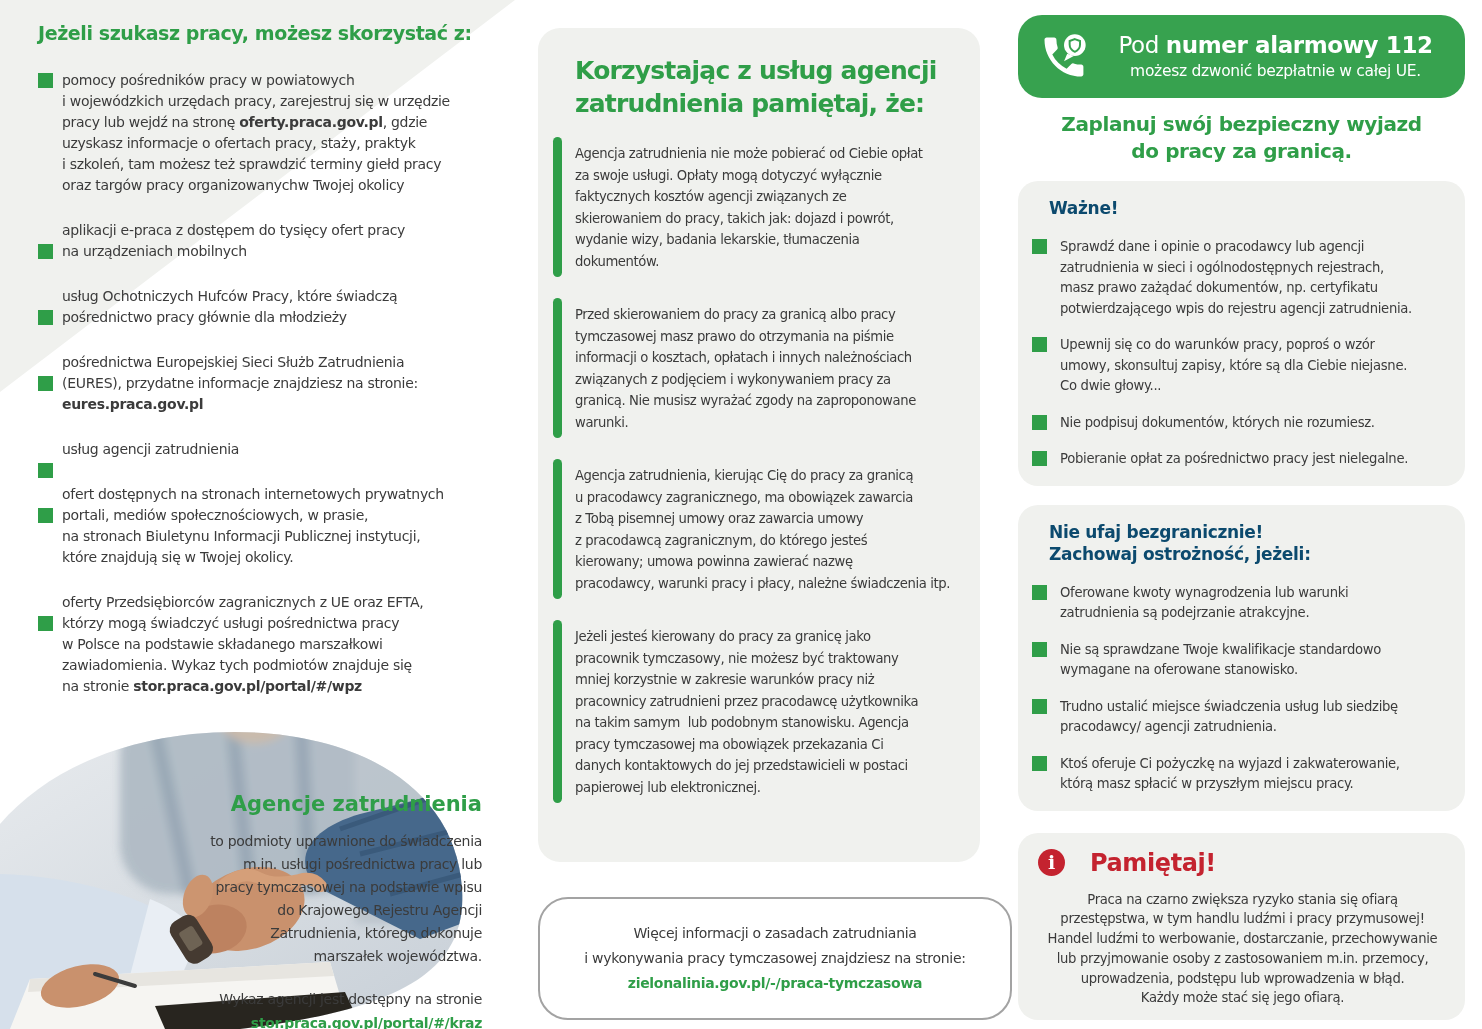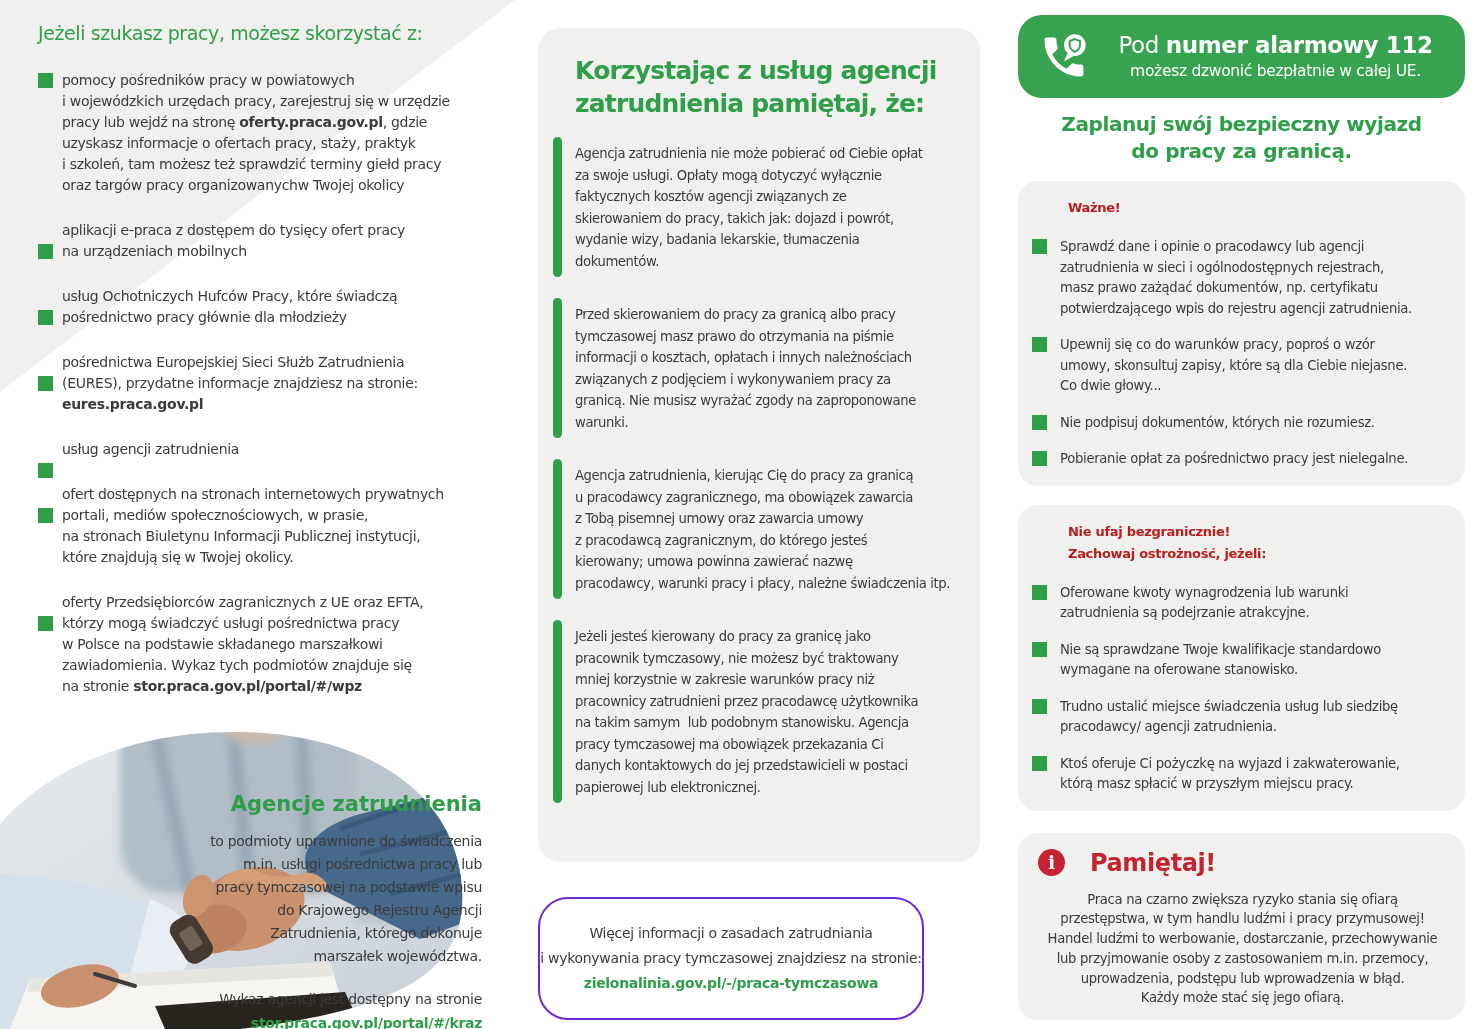--- a/index.html
+++ b/index.html
@@ -5,21 +5,21 @@
   html,body{margin:0;padding:0;background:#ffffff;}
   .page{position:relative;width:1482px;height:1029px;background:#ffffff;overflow:hidden;
         font-family:"DejaVu Sans","Liberation Sans",sans-serif;color:#3b3b3b;}
 
   
   .wedge{position:absolute;top:0;left:0;width:515px;height:392px;background:#f0f1ee;
          clip-path:polygon(0 0,100% 0,0 100%);}
 
   
   .left-col{position:absolute;left:38px;top:20px;width:468px;}
-  .left-col h1{margin:0 0 24px 0;font-size:19px;line-height:26px;font-weight:normal;
+  .left-col h1{margin:0 0 24px 0;font-size:19px;line-height:26px;font-weight:bold;
                color:#2f9e48;letter-spacing:-0.4px;white-space:pre;}
   .bullet-item{position:relative;padding-left:24px;font-size:14px;line-height:21px;
                letter-spacing:-0.3px;white-space:pre;margin-bottom:24px;}
   .bullet-item .sq{position:absolute;left:0;top:3px;width:15px;height:15px;background:#2f9e48;}
   .bullet-item.sq-line2 .sq{top:24px;}
   .bullet-item strong{font-weight:bold;}
 
   
   .photo{position:absolute;left:0;bottom:0;width:500px;height:305px;display:block;}
 
@@ -35,22 +35,22 @@
   .mid-card{position:absolute;left:538px;top:28px;width:442px;height:834px;background:#f0f1ee;
             border-radius:22px;box-sizing:border-box;padding:26px 0 0 15px;overflow:hidden;}
   .mid-card h2{margin:0 0 0 22px;font-size:25px;line-height:33px;font-weight:bold;color:#2f9e48;
                letter-spacing:-0.8px;white-space:pre;}
   .mid-par{position:relative;margin:32px 12px 0 22px;font-size:13.2px;line-height:21.5px;
            letter-spacing:-0.4px;white-space:pre;}
   .mid-par.first{margin-top:23px;}
   .mid-par .bar{position:absolute;left:-22px;top:-6px;bottom:-5px;width:9px;background:#2f9e48;
                 border-radius:6px;}
 
-  .info-box{position:absolute;left:538px;top:897px;width:386px;height:123px;box-sizing:border-box;
-            background:#ffffff;border:2px solid #6d28d9;border-radius:30px;
+  .info-box{position:absolute;left:538px;top:897px;width:474px;height:123px;box-sizing:border-box;
+            background:#ffffff;border:2px solid #a3a3a3;border-radius:30px;
             display:flex;flex-direction:column;justify-content:center;align-items:center;
             text-align:center;font-size:14px;line-height:25px;letter-spacing:-0.3px;}
   .info-box .txt{white-space:pre;}
   .info-box .link{font-weight:bold;color:#2f9e48;text-decoration:none;letter-spacing:-0.3px;}
 
   
   .right-col{position:absolute;left:1018px;top:15px;width:447px;}
   .banner{height:83px;background:#37a24f;border-radius:24px;color:#ffffff;
           display:flex;align-items:center;box-sizing:border-box;padding:0 16px 0 20px;}
   .banner .ph{width:52px;height:52px;flex:none;margin-right:12px;}
@@ -58,21 +58,21 @@
   .banner-line1{font-size:23px;line-height:27px;letter-spacing:-0.4px;}
   .banner-line1 strong{font-weight:bold;}
   .banner-line2{font-size:15.5px;line-height:19px;margin-top:3px;letter-spacing:-0.3px;}
 
   .plan{margin-top:13px;text-align:center;font-size:20px;line-height:27px;font-weight:bold;
         color:#2f9e48;letter-spacing:-0.4px;white-space:pre;}
 
   .gray-card{background:#f0f1ee;border-radius:20px;box-sizing:border-box;padding:16px 18px 16px 14px;}
   .card-important{margin-top:16px;}
   .card-caution{margin-top:19px;}
-  .card-title{margin:0 0 0 36px;font-size:13px;line-height:22px;font-weight:bold;color:#b91c1c;
+  .card-title{margin:0 0 0 17px;font-size:17px;line-height:22px;font-weight:bold;color:#0c4a6e;
               letter-spacing:-0.3px;white-space:pre;}
   .r-item{position:relative;padding-left:28px;font-size:13.2px;line-height:20.5px;
           letter-spacing:-0.3px;white-space:pre;margin-top:16px;}
   .r-item.first{margin-top:18px;}
   .r-item .sq{position:absolute;left:0;top:2px;width:15px;height:15px;background:#2f9e48;}
 
   .card-remember{margin-top:22px;padding:16px 18px 12px 20px;}
   .remember-head{display:flex;align-items:center;}
   .info-badge{width:27px;height:27px;border-radius:50%;background:#c4232f;color:#ffffff;
               display:flex;align-items:center;justify-content:center;flex:none;

